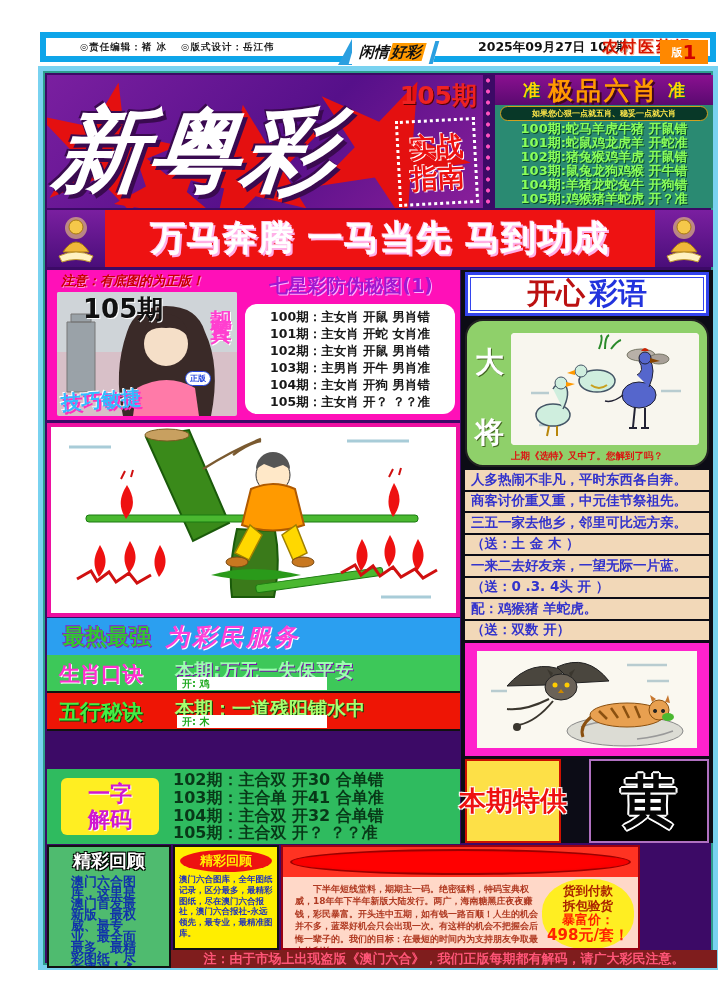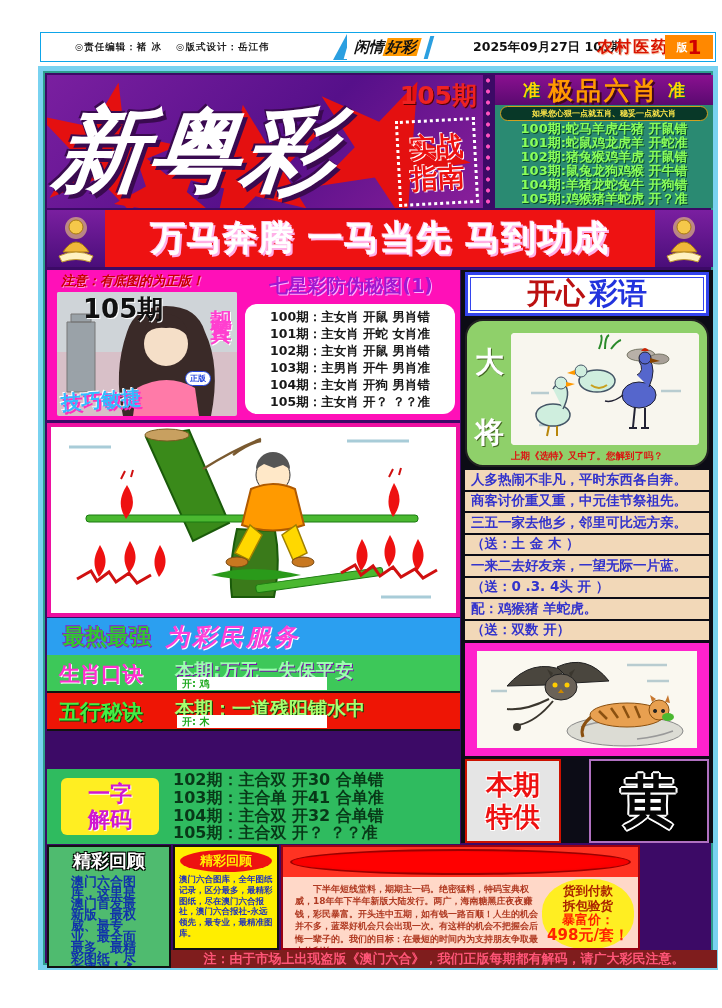--- a/index.html
+++ b/index.html
@@ -1,21 +1,21 @@
 <!DOCTYPE html>
 <html><head>
 <meta charset="utf-8">
 <style>
   * { margin:0; padding:0; box-sizing:border-box; }
   body { background:#fff; font-family:"DejaVu Sans","Liberation Sans",sans-serif; }
   #page { position:relative; width:722px; height:1008px; background:#fff; overflow:hidden; }
 
   
   .hdr { position:absolute; left:40px; top:32px; width:676px; height:30px;
-         background:#fff; border:1px solid #0ea5e9; display:flex; align-items:center; }
+         background:#fff; border:6px solid #0ea5e9; display:flex; align-items:center; }
   .hdr-credits { font-size:9.5px; color:#222; font-weight:bold; margin-left:34px; letter-spacing:1px; white-space:nowrap; }
   .hdr-credits span { margin-right:14px; }
   .brand-wrap { position:absolute; left:292px; top:0; height:28px; display:flex; align-items:center; }
   .brand-slash { width:0; height:0; border-left:14px solid transparent; border-bottom:26px solid #2b9fe0; }
   .brand-body { background:#fff; transform:skewX(-16deg); border-right:4px solid #2b9fe0;
                 padding:2px 8px; font-size:15px; font-weight:bold; color:#111; white-space:nowrap; }
   .brand-body .hl { background:#ff9900; padding:0 2px; }
   .hdr-date { position:absolute; left:432px; font-size:12.5px; font-weight:bold; color:#111; white-space:nowrap; }
   .hdr-paper { position:absolute; left:556px; font-size:16px; font-weight:bold; color:#d81400;
                letter-spacing:2px; white-space:nowrap; text-shadow:1px 1px 0 #f8c0a0; }
@@ -173,22 +173,22 @@
                     text-shadow:1px 1px 0 #446622; }
   .happy-img { position:absolute; left:44px; top:12px; width:188px; height:112px; background:#f8f6ee;
                border-radius:4px; overflow:hidden; }
   .happy-cap { position:absolute; left:0; bottom:2px; width:100%; text-align:center; font-size:9.5px;
                font-weight:bold; color:#dd1111; white-space:nowrap; }
   .poems { position:absolute; left:4px; top:200px; width:244px; }
   .poem-line { height:19.5px; background:#f2d8b8; margin-bottom:2px; display:flex; align-items:center;
                padding-left:6px; font-size:13.5px; font-weight:bold; color:#3333cc; white-space:nowrap; overflow:hidden; }
   .owlbox { position:absolute; left:4px; top:373px; width:244px; height:113px; background:#ff22cc; }
   .owlimg { position:absolute; left:12px; top:8px; width:220px; height:97px; background:#faf8f0; }
-  .spec-l { position:absolute; left:4px; top:489px; width:96px; height:84px; background:#e5e5e5;
-            border:2px solid #cc1100; display:flex; flex-direction:column; align-items:center; justify-content:center; }
+  .spec-l { position:absolute; left:4px; top:489px; width:96px; height:84px; background:#fde047;
+            border:2px solid #cc1100; display:flex; flex-direction:row; align-items:center; justify-content:center; }
   .spec-l div { font-size:27px; font-weight:bold; color:#ee1111; line-height:1.2; white-space:nowrap;
                 text-shadow:1px 1px 0 #fff,-1px -1px 0 #fff,1px -1px 0 #fff,-1px 1px 0 #fff; }
   .spec-r { position:absolute; left:128px; top:489px; width:120px; height:84px; background:#000;
             border:2px solid #b070c0; display:flex; align-items:center; justify-content:center; }
   .spec-r div { font-size:56px; font-weight:bold; color:#050505; line-height:1;
                 text-shadow:-2px 0 #fff,2px 0 #fff,0 -2px #fff,0 2px #fff,-1px -1px #fff,1px 1px #fff,-1px 1px #fff,1px -1px #fff; }
 </style>
 </head>
 <body>
 

